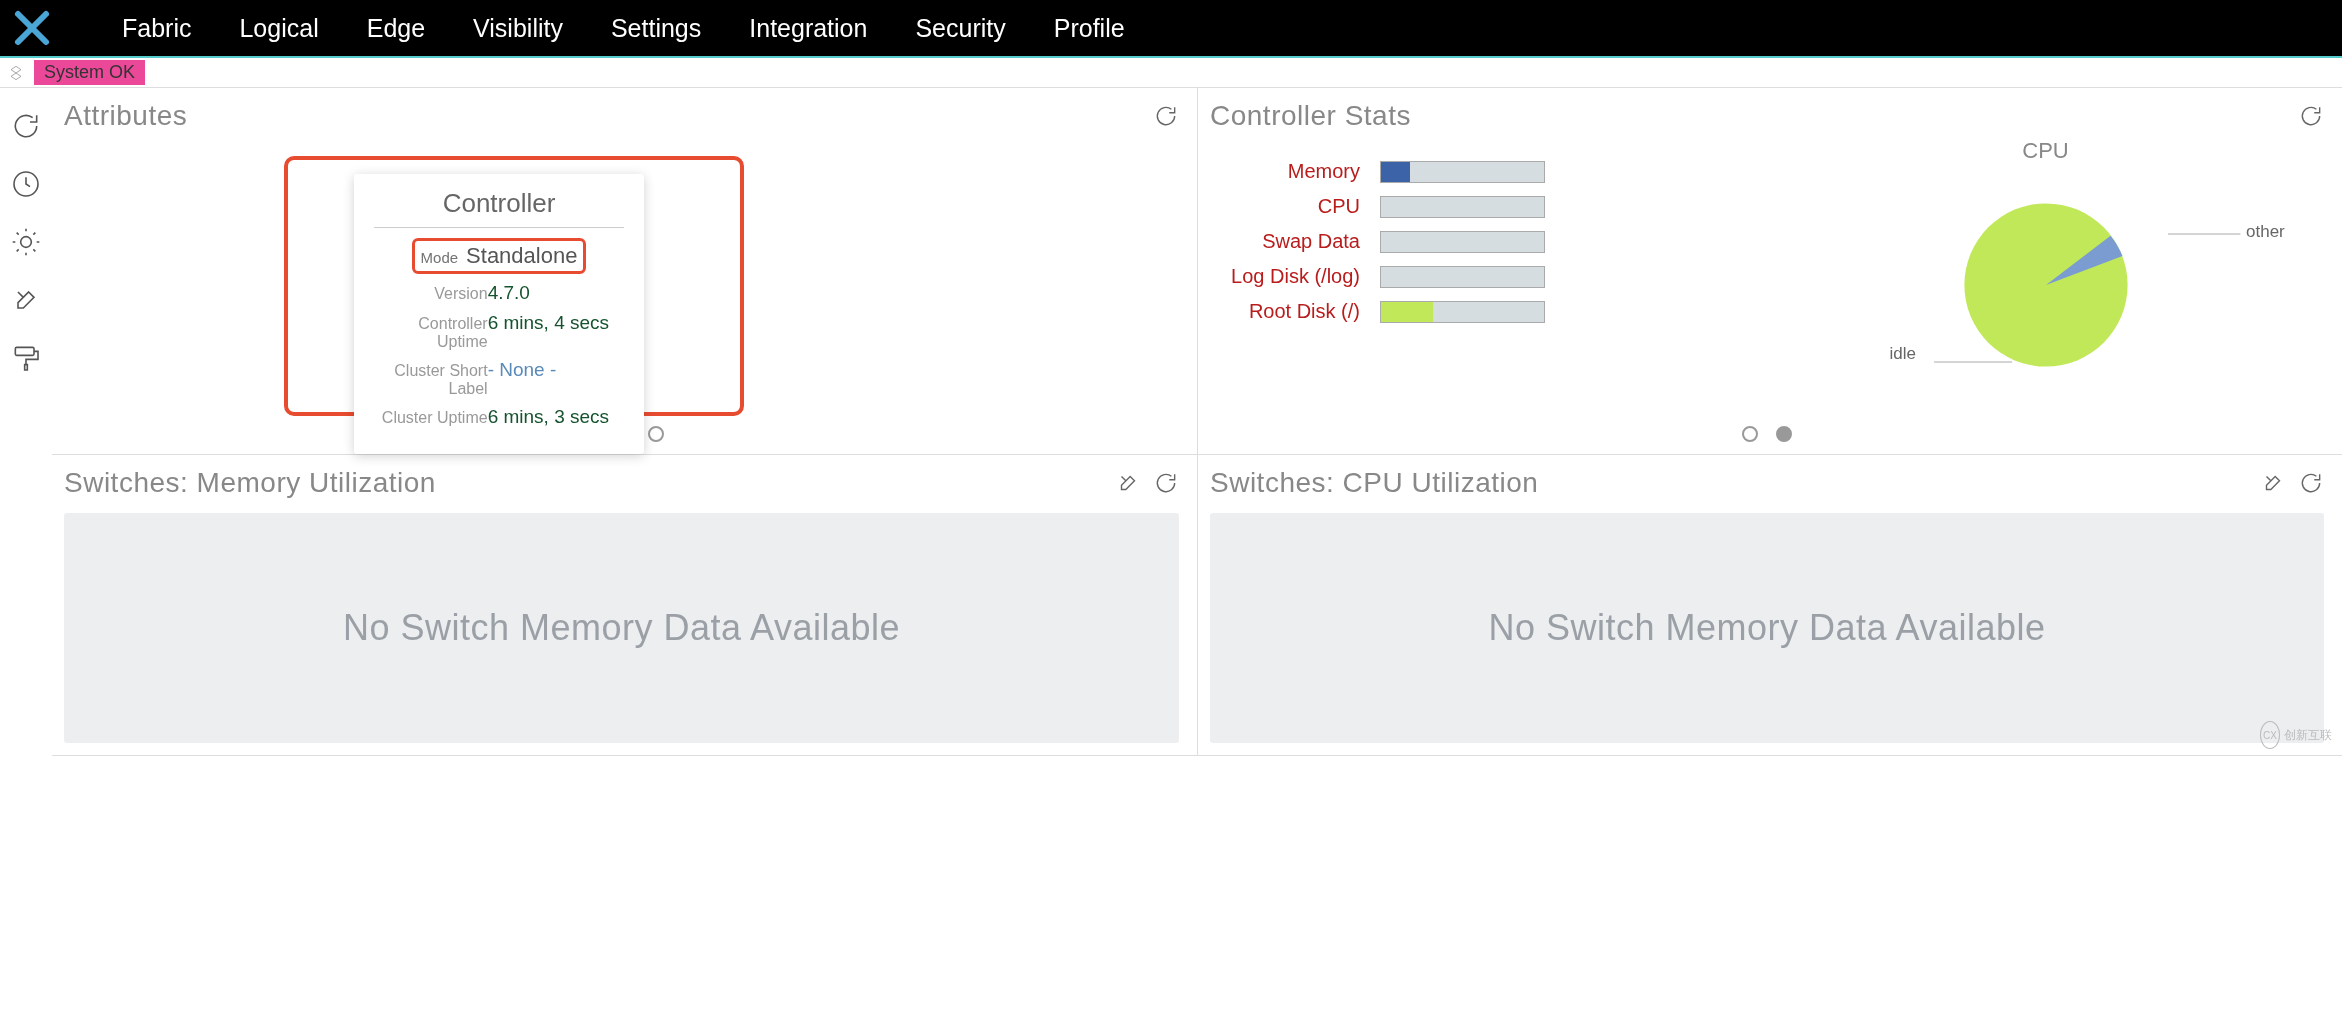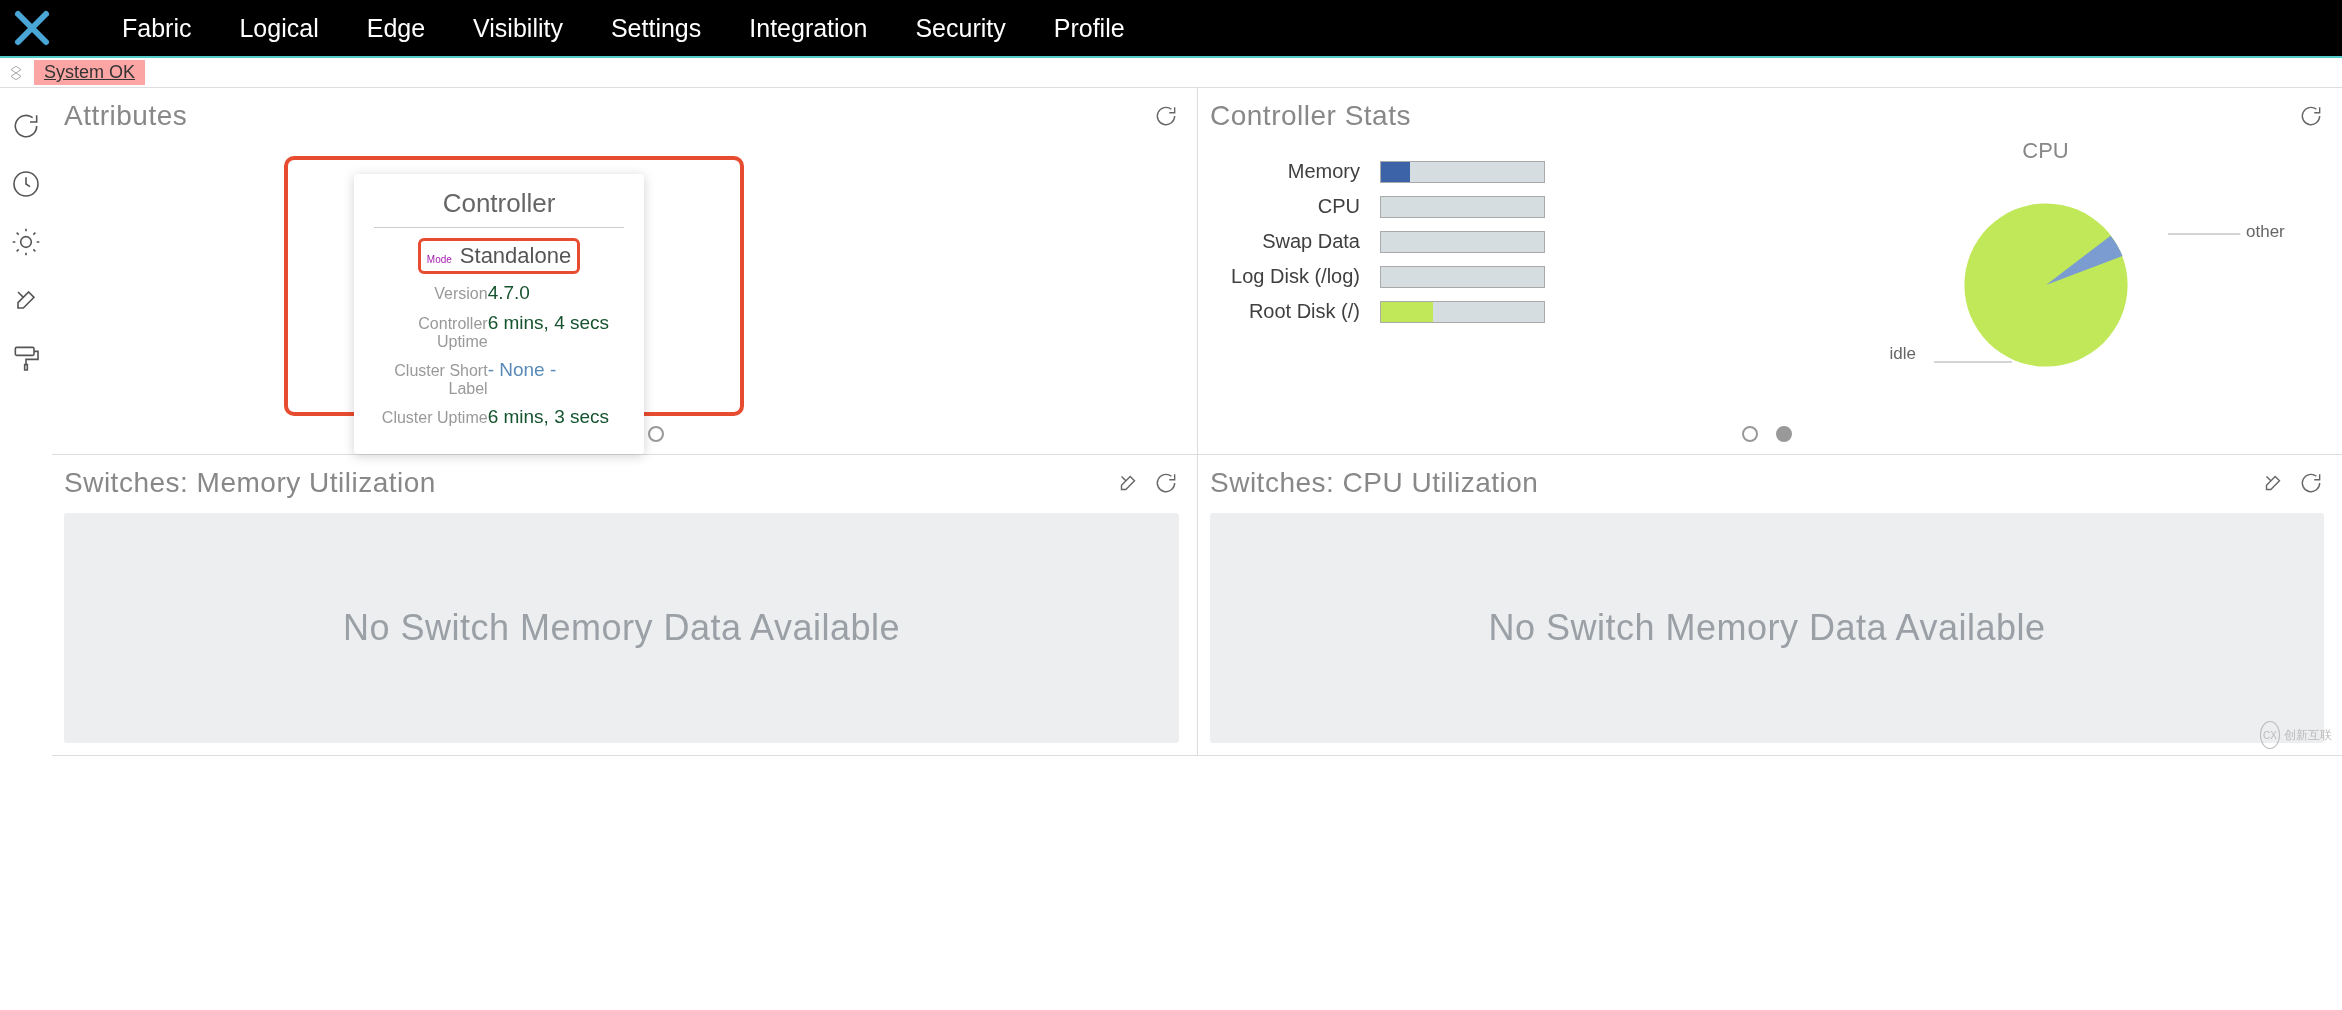--- a/index.html
+++ b/index.html
@@ -9,21 +9,21 @@
 .topnav { background: #000; height: 56px; display: flex; align-items: center; padding: 0 12px; gap: 40px; }
 .topnav .logo { width: 40px; height: 40px; display: flex; align-items: center; justify-content: center; }
 .topnav .logo svg { width: 40px; height: 40px; }
 .topnav .items { display: flex; gap: 48px; margin-left: 30px; }
 .topnav .items a { color: #fff; font-size: 25px; text-decoration: none; font-weight: 300; }
 .topnav-divider { height: 2px; background: #5cc; }
 
 
 .statusbar { height: 30px; display: flex; align-items: center; border-bottom: 1px solid #ddd; padding-left: 4px; }
 .statusbar .sys-icon { width: 24px; height: 24px; display: flex; align-items: center; justify-content: center; color: #999; }
-.status-badge { background: #fca5a5; color: #333; padding: 2px 10px; font-size: 18px; margin-left: 6px; text-decoration: underline; }
+.status-badge { background: #ec4899; color: #333; padding: 2px 10px; font-size: 18px; margin-left: 6px; }
 
 
 .main { display: flex; }
 .side-icons { width: 52px; display: flex; flex-direction: column; align-items: center; gap: 22px; padding-top: 20px; }
 .side-icons .ic { width: 36px; height: 36px; color: #666; display: flex; align-items: center; justify-content: center; cursor: pointer; }
 .side-icons .ic svg { width: 32px; height: 32px; stroke: #555; fill: none; stroke-width: 1.2; }
 
 .content { flex: 1; display: grid; grid-template-columns: 1fr 1fr; }
 .panel { padding: 12px 18px 12px 12px; border-left: 1px solid #ddd; border-bottom: 1px solid #ddd; position: relative; }
 .panel:first-child, .panel:nth-child(3) { border-left: none; }
@@ -36,34 +36,34 @@
 
 
 .attr-highlight { border: 4px solid #e84c30; border-radius: 10px; position: absolute; left: 220px; top: 24px; width: 460px; height: 260px; pointer-events: none; }
 .card { position: absolute; left: 290px; top: 42px; width: 290px; background: #fff; border-radius: 3px; box-shadow: 0 2px 12px rgba(0,0,0,.18); padding: 14px 20px 18px; }
 .card h3 { text-align: center; font-size: 26px; font-weight: 300; color: #666; border-bottom: 1px solid #ccc; padding-bottom: 8px; margin-bottom: 10px; }
 .card .row { display: flex; align-items: baseline; gap: 0; font-size: 19px; margin: 8px 0; }
 .card .row .k { flex: 1; text-align: right; color: #999; font-size: 16px; }
 .card .row .v { flex: 1.2; text-align: left; color: #14532d; }
 .card .row .v.link { color: #5a8ab8; cursor: pointer; }
 .mode-highlight { border: 3px solid #e84c30; border-radius: 6px; padding: 2px 6px; display: inline-flex; gap: 8px; align-items: baseline; }
-.mode-highlight .k { color: #a21caf; font-size: 10px; }
+.mode-highlight .k { color: #737373; font-size: 15px; }
 .mode-highlight .v { color: #555; font-size: 22px; }
 
 .attr-body { height: 290px; position: relative; }
 
 .dots { display: flex; justify-content: center; gap: 18px; margin-top: 4px; }
 .dots .dot { width: 16px; height: 16px; border-radius: 50%; border: 2px solid #999; cursor: pointer; }
 .dots .dot.active { background: #999; border-color: #999; }
 
 
 .stats-body { display: flex; height: 290px; }
 .bars { flex: 1; padding-top: 16px; }
 .bar-row { display: flex; align-items: center; gap: 20px; margin: 12px 0; }
-.bar-row .lbl { width: 150px; text-align: right; font-size: 20px; color: #404040; }
+.bar-row .lbl { width: 150px; text-align: right; font-size: 20px; color: #b91c1c; }
 .bar { width: 165px; height: 22px; border: 1px solid #aaa; background: #d5dde1; position: relative; }
 .bar .fill { position: absolute; left: 0; top: 0; bottom: 0; }
 .fill-blue { background: #3c62a8; }
 .fill-green { background: #c1e859; }
 
 .pie-wrap { flex: 1; position: relative; }
 .pie-title { text-align: center; font-size: 22px; color: #888; margin-top: 6px; }
 .pie-svg { position: absolute; left: 50%; top: 68px; transform: translateX(-50%); }
 .pie-label { position: absolute; font-size: 17px; color: #666; }
 

